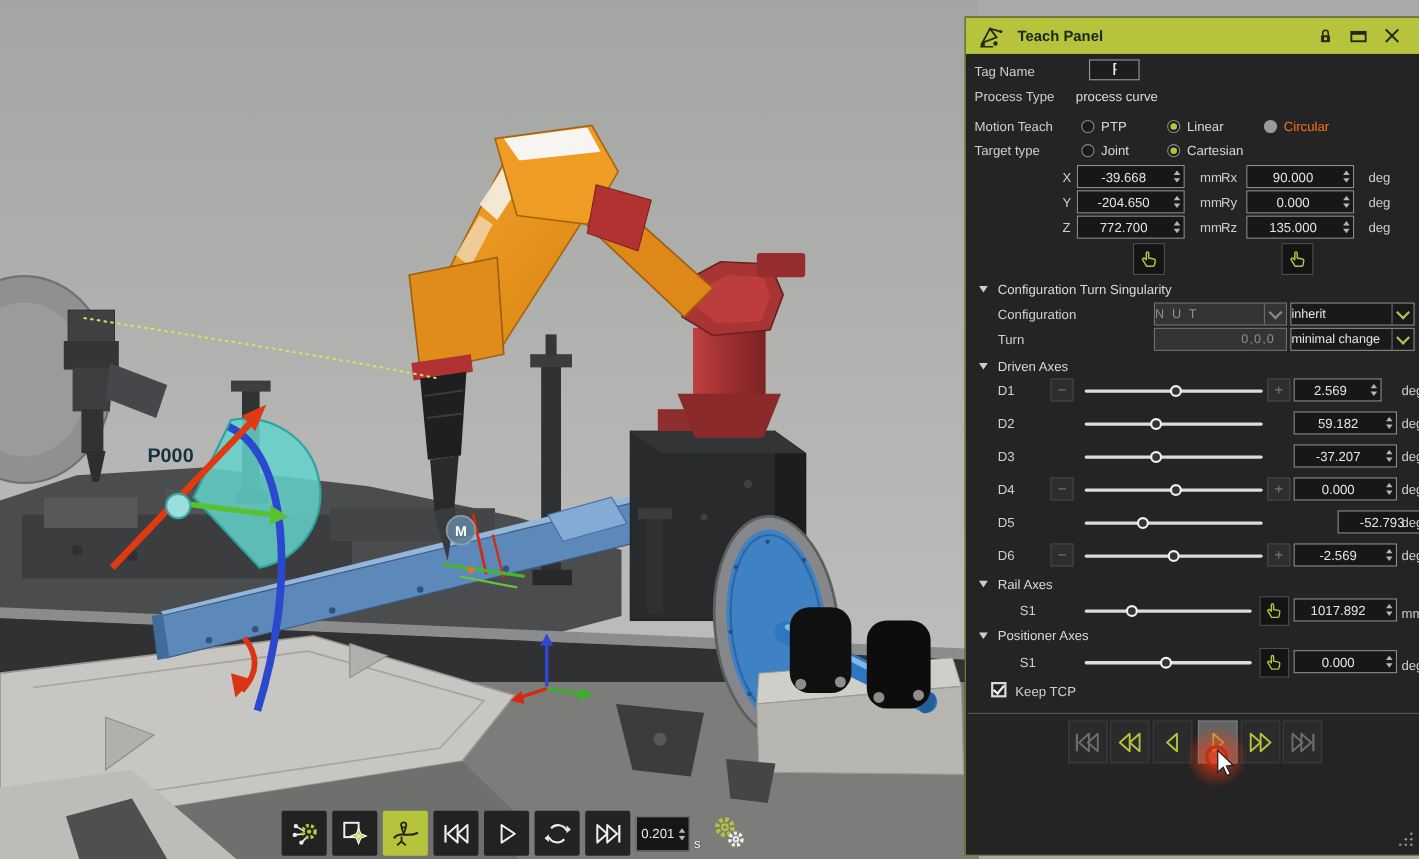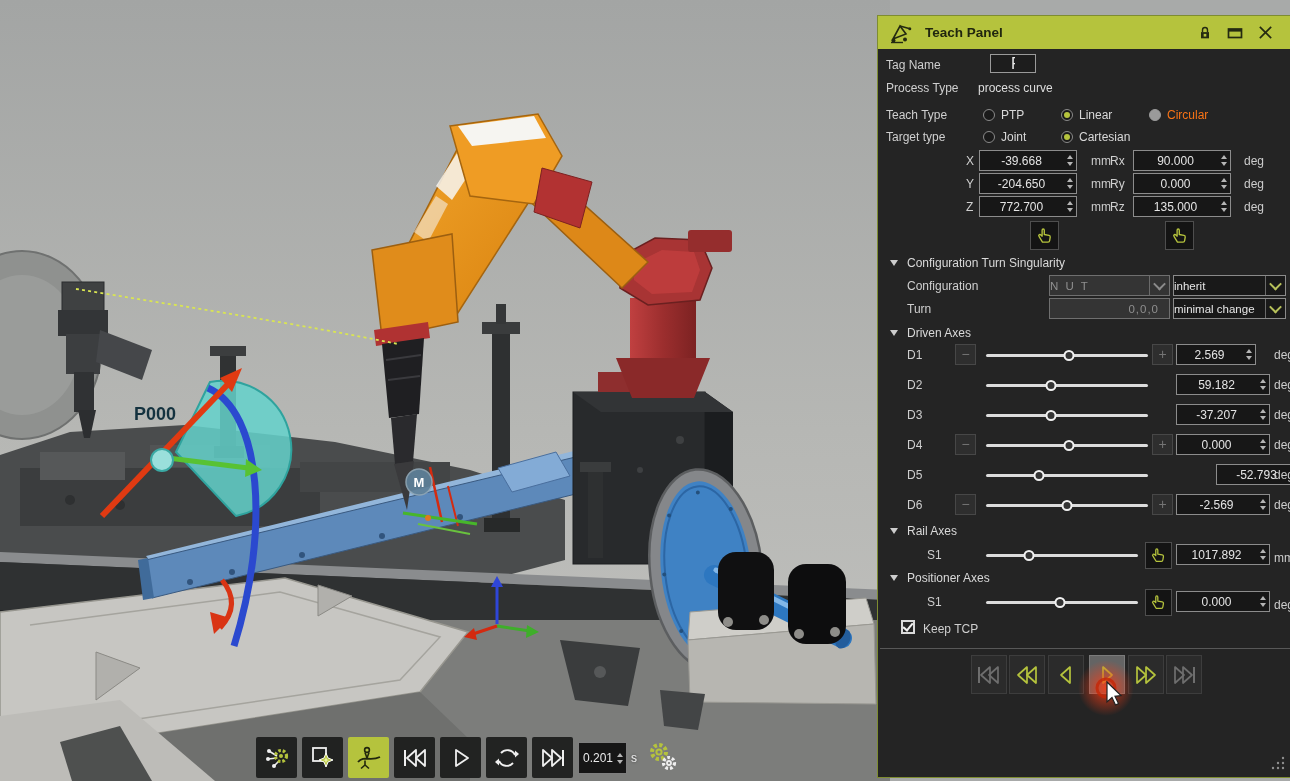--- a/index.html
+++ b/index.html
@@ -4,21 +4,21 @@
 <style>
   html,body{margin:0;padding:0;background:#111;}
   body{font-family:"Liberation Sans","DejaVu Sans",sans-serif;}
   #stage{position:relative;width:1290px;height:781px;overflow:hidden;background:#a8aaa9;}
   svg text{font-family:"Liberation Sans","DejaVu Sans",sans-serif;}
 
   
   .vp-toolbar{position:absolute;left:256px;top:737px;display:flex;align-items:flex-start;gap:5px;z-index:5;}
   .vp-btn{width:41px;height:41px;background:rgba(26,27,26,.92);border-radius:2px;display:flex;align-items:center;justify-content:center;flex:0 0 auto;}
   .vp-btn.active{background:#b5c33d;}
-  .vp-time{display:flex;align-items:center;gap:4px;}
+  .vp-time{display:flex;align-items:flex-end;gap:4px;}
   .vp-time-field{width:47px;height:30px;margin-top:5px;background:#161616;border:1px solid #7e7e7e;display:flex;align-items:center;}
   .vp-time-field input{width:30px;border:0;background:transparent;color:#e9e9e9;font-size:12px;padding:0 0 0 4px;font-family:inherit;outline:none;}
   .vp-time-unit{color:#f0f0f0;font-size:12px;margin-top:5px;text-shadow:0 0 3px rgba(0,0,0,.5);}
 
   .spin-col{width:13px;height:100%;display:flex;flex-direction:column;align-items:center;justify-content:center;gap:3px;}
   .tri-up{width:0;height:0;border-left:3.5px solid transparent;border-right:3.5px solid transparent;border-bottom:4.5px solid #b5b5b5;}
   .tri-dn{width:0;height:0;border-left:3.5px solid transparent;border-right:3.5px solid transparent;border-top:4.5px solid #b5b5b5;}
 
   
   .panel{position:absolute;left:877px;top:15px;width:416px;height:763px;background:#242424;border:1px solid #7e8c31;box-sizing:border-box;z-index:4;overflow:hidden;}
@@ -387,21 +387,21 @@
       <span class="plabel" style="left:8px;">Tag Name</span>
       <input class="tag-input" value="P003" style="">
     </div>
 
     <div class="prow" style="top:61px;">
       <span class="plabel" style="left:8px;">Process Type</span>
       <span class="pvalue" style="left:100px;">process curve</span>
     </div>
 
     <div class="prow" style="top:88px;">
-      <span class="plabel" style="left:8px;">Teach Type</span>
+      <span class="plabel" style="left:8px;">Motion Teach</span>
       <span class="radio" style="left:105px;"></span>
       <span class="rlabel" style="left:123px;">PTP</span>
       <span class="radio sel" style="left:183px;"></span>
       <span class="rlabel" style="left:201px;">Linear</span>
       <span class="radio dis" style="left:271px;"></span>
       <span class="rlabel dis" style="left:289px;">Circular</span>
     </div>
 
     <div class="prow" style="top:110px;">
       <span class="plabel" style="left:8px;">Target type</span>

